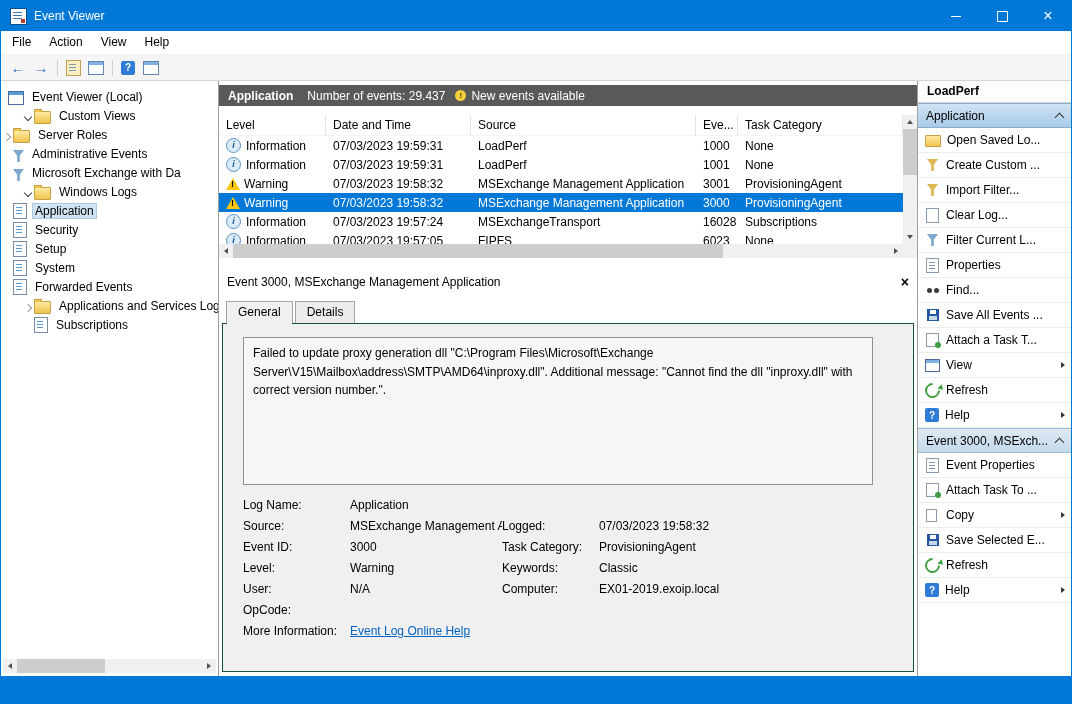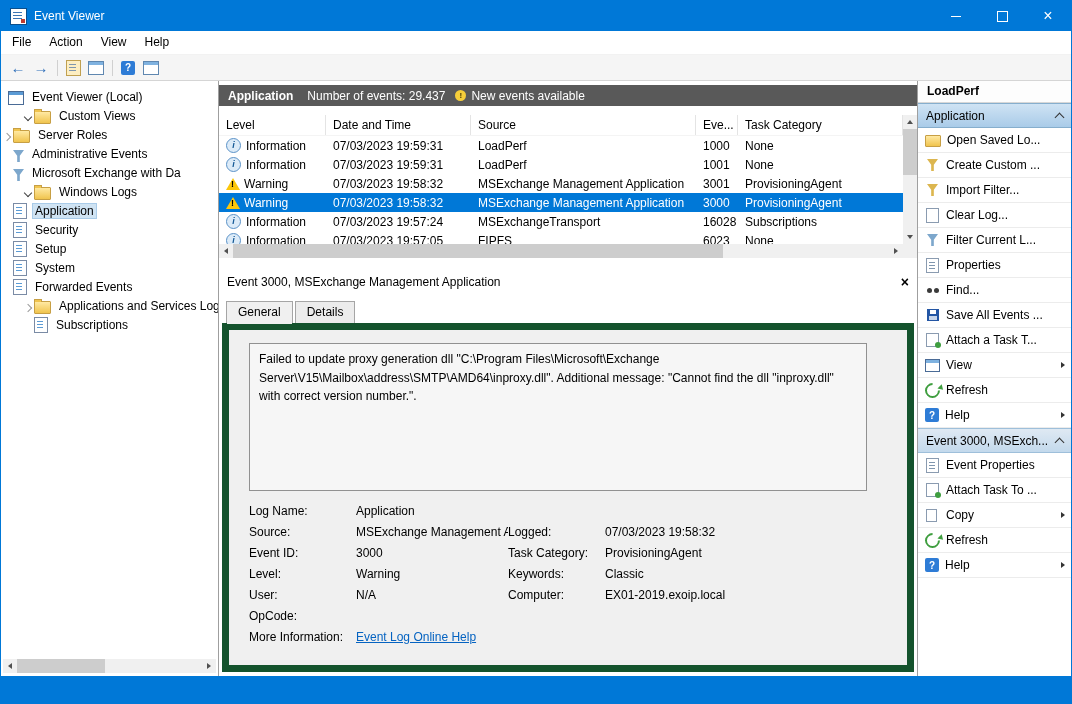--- a/index.html
+++ b/index.html
@@ -97,21 +97,21 @@
 
   
   .details{flex:1;display:flex;flex-direction:column;min-height:0;margin-top:13px;background:#fff}
   .det-hdr{height:22px;display:flex;align-items:center;padding:0 8px;flex:none}
   .det-close{margin-left:auto;font-size:14px;font-weight:bold;line-height:1}
   .det-close::before{content:"×"}
   .tabs{display:flex;padding:8px 0 0 7px;flex:none;position:relative;z-index:2}
   .tab{padding:3px 11px 4px 11px;border:1px solid #a5a5a5;border-bottom:none;background:#ececec;margin-right:2px}
   .tab.active{background:#f0f0f0;position:relative}
   .tab.active::after{content:"";position:absolute;left:0;right:0;bottom:-1px;height:1px;background:#f0f0f0}
-  .tab-page{flex:1;margin:0 3px 4px 3px;border:7px solid #14532d;background:#f0f0f0;padding:13px 40px 0 20px;overflow:hidden}
+  .tab-page{flex:1;margin:0 3px 4px 3px;border:1px solid #14532d;background:#f0f0f0;padding:13px 40px 0 20px;overflow:hidden}
   .msg-box{border:1px solid #919191;background:#f6f6f6;height:148px;padding:6px 9px;line-height:1.55;box-sizing:border-box;overflow:hidden;margin-bottom:13px}
   .fields{display:grid;grid-template-columns:107px 152px 97px 1fr;row-gap:7px;line-height:14px}
   .fcell{overflow:hidden;white-space:nowrap;min-height:14px}
   .flink{grid-column:2/5;color:#0563c1;text-decoration:underline}
 
   
   .act-title{height:21px;line-height:21px;font-weight:bold;padding-left:9px;border-bottom:1px solid #d7d7d7;background:#fdfdfd}
   .sec-hdr{height:23px;display:flex;align-items:center;padding:0 8px;border:1px solid #9ebfda;border-left:none;border-right:none;background:linear-gradient(#dfe9f3,#c3d9ec)}
   .sec-hdr.active{background:linear-gradient(#cfe3f4,#a9cbe8);border-color:#86aecd}
   .chev-up{margin-left:auto;width:6px;height:6px;border-left:1px solid #333;border-top:1px solid #333;transform:rotate(45deg);margin-top:3px}
@@ -570,20 +570,26 @@
       </div>
       <div class="act-item">
         <span class="ai">
             <span class="ai-copy"></span>
           </span>
         <span class="alabel">Copy</span>
         <span class="subarrow"></span>
       </div>
       <div class="act-item">
         <span class="ai">
+            <span class="ai-save"></span>
+          </span>
+        <span class="alabel">Save Selected E...</span>
+      </div>
+      <div class="act-item">
+        <span class="ai">
             <span class="ai-refresh"></span>
           </span>
         <span class="alabel">Refresh</span>
       </div>
       <div class="act-item">
         <span class="ai ai-help"></span>
         <span class="alabel">Help</span>
         <span class="subarrow"></span>
       </div>
     </div>

